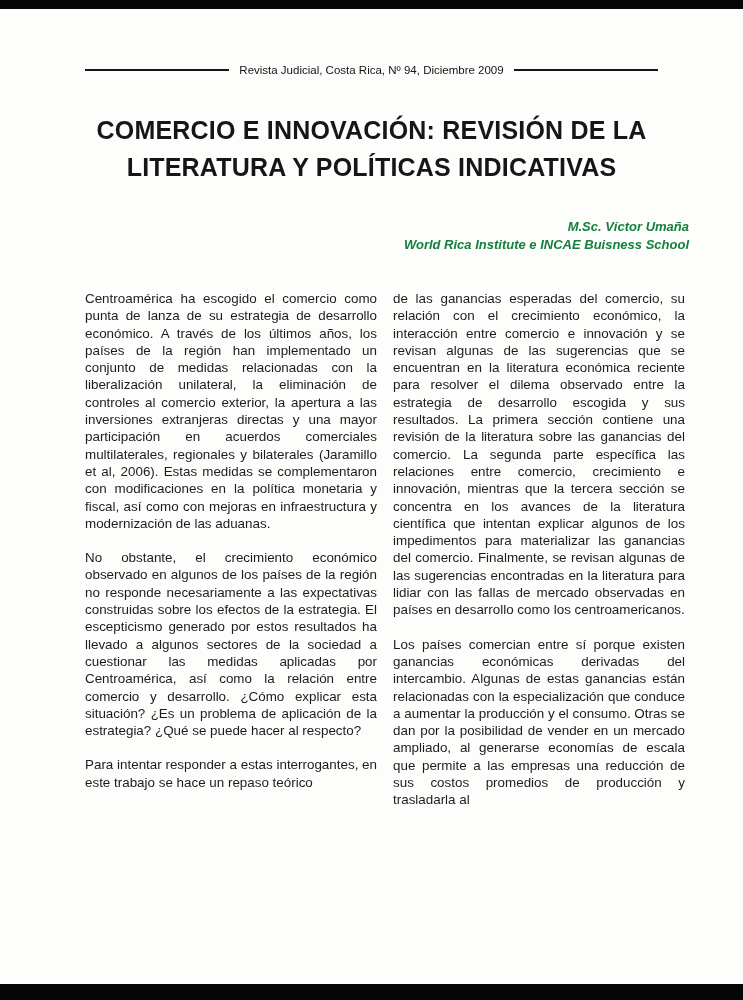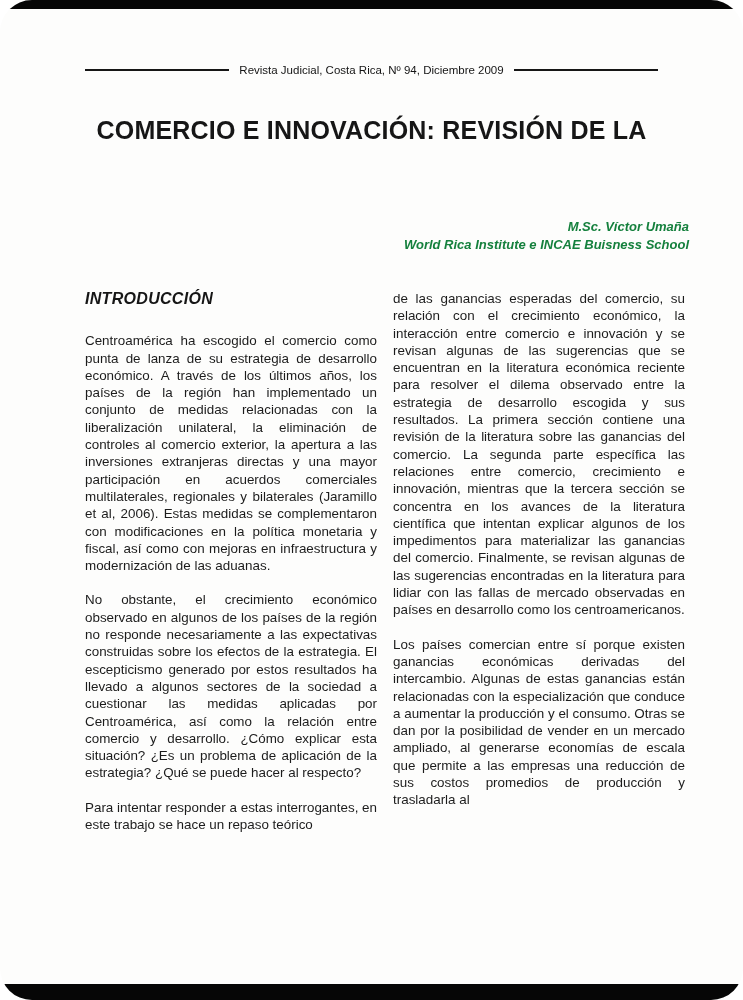--- a/index.html
+++ b/index.html
@@ -4,21 +4,20 @@
 <style>
   html, body { margin: 0; padding: 0; background: #ffffff; }
   .page {
     position: relative;
     width: 743px;
     height: 1000px;
     background: #fdfdfc;
     font-family: "Liberation Sans", sans-serif;
     color: #1b1b1b;
     overflow: hidden;
-    border-radius: 32px;
   }
   .bar { position: absolute; left: 0; width: 100%; background: #060606; }
   .bar.top { top: 0; height: 9px; }
   .bar.bottom { bottom: 0; height: 16px; }
 
   .header {
     position: absolute;
     top: 64px; left: 85px; right: 85px;
     display: flex; align-items: center;
   }
@@ -87,31 +86,31 @@
   <div class="bar top"></div>
 
   <div class="header">
     <span class="rule"></span>
     <span class="header-text">Revista Judicial, Costa Rica, Nº 94, Diciembre 2009</span>
     <span class="rule"></span>
   </div>
 
   <h1 class="title">
     <span class="title-line">COMERCIO E INNOVACIÓN: REVISIÓN DE LA</span>
+    <span class="title-line">LITERATURA Y POLÍTICAS INDICATIVAS</span>
   </h1>
 
   <div class="author-block">
     <div class="author">M.Sc. Víctor Umaña</div>
     <div class="affiliation">World Rica Institute e INCAE Buisness School</div>
   </div>
 
   <div class="columns">
 
     <div class="col">
-      <h2 class="section-heading">INTRODUCCIÓN</h2>
       <p>Centroamérica ha escogido el comercio como punta de lanza de su estrategia de desarrollo económico. A través de los últimos años, los países de la región han implementado un conjunto de medidas relacionadas con la liberalización unilateral, la eliminación de controles al comercio exterior, la apertura a las inversiones extranjeras directas y una mayor participación en acuerdos comerciales multilaterales, regionales y bilaterales (Jaramillo et al, 2006). Estas medidas se complementaron con modificaciones en la política monetaria y fiscal, así como con mejoras en infraestructura y modernización de las aduanas.</p>
       <p>No obstante, el crecimiento económico observado en algunos de los países de la región no responde necesariamente a las expectativas construidas sobre los efectos de la estrategia. El escepticismo generado por estos resultados ha llevado a algunos sectores de la sociedad a cuestionar las medidas aplicadas por Centroamérica, así como la relación entre comercio y desarrollo. ¿Cómo explicar esta situación? ¿Es un problema de aplicación de la estrategia? ¿Qué se puede hacer al respecto?</p>
       <p>Para intentar responder a estas interrogantes, en este trabajo se hace un repaso teórico</p>
     </div>
 
     <div class="col">
       <p>de las ganancias esperadas del comercio, su relación con el crecimiento económico, la interacción entre comercio e innovación y se revisan algunas de las sugerencias que se encuentran en la literatura económica reciente para resolver el dilema observado entre la estrategia de desarrollo escogida y sus resultados. La primera sección contiene una revisión de la literatura sobre las ganancias del comercio. La segunda parte específica las relaciones entre comercio, crecimiento e innovación, mientras que la tercera sección se concentra en los avances de la literatura científica que intentan explicar algunos de los impedimentos para materializar las ganancias del comercio. Finalmente, se revisan algunas de las sugerencias encontradas en la literatura para lidiar con las fallas de mercado observadas en países en desarrollo como los centroamericanos.</p>
       <p>Los países comercian entre sí porque existen ganancias económicas derivadas del intercambio. Algunas de estas ganancias están relacionadas con la especialización que conduce a aumentar la producción y el consumo. Otras se dan por la posibilidad de vender en un mercado ampliado, al generarse economías de escala que permite a las empresas una reducción de sus costos promedios de producción y trasladarla al</p>
     </div>
 

